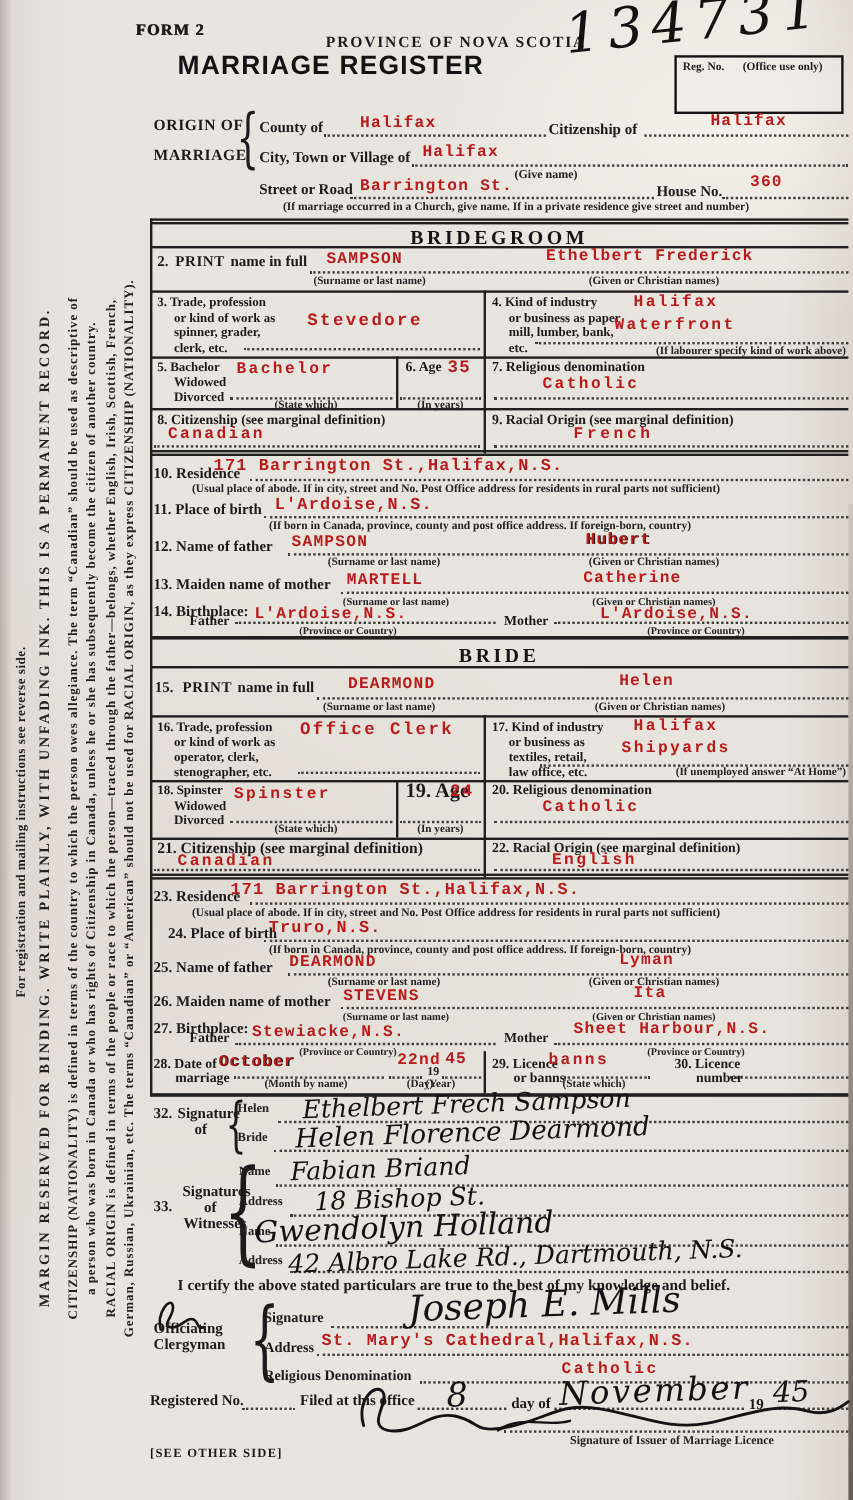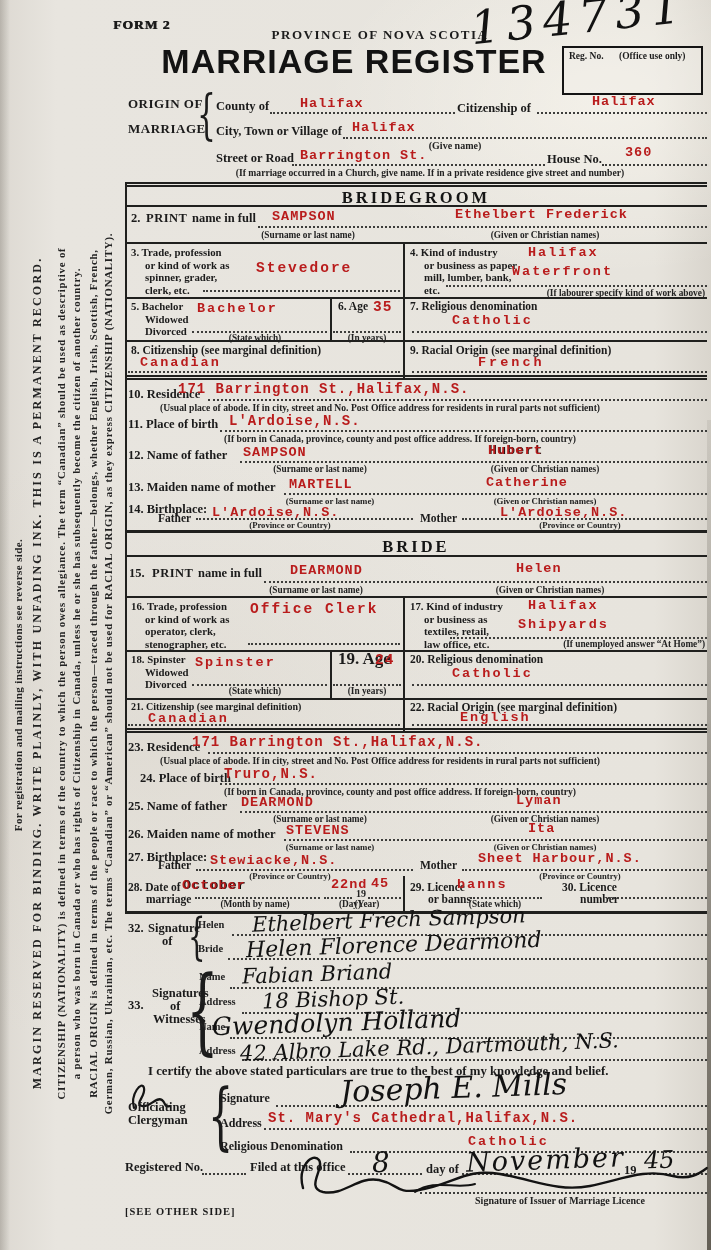--- a/index.html
+++ b/index.html
@@ -30,21 +30,21 @@
   .brace{position:absolute;font-family:"DejaVu Serif",serif;font-weight:normal;color:#1b1b1b;transform:scaleX(.55);transform-origin:left center;line-height:1;}
   .band{position:absolute;left:125px;width:582px;text-align:center;font-family:"Liberation Serif",serif;font-weight:bold;letter-spacing:3px;font-size:16.5px;color:#151515;}
   .rot{position:absolute;transform:rotate(-90deg);transform-origin:top left;font-family:"Liberation Serif",serif;font-weight:bold;color:#222;}
   .edge{position:absolute;right:0;width:4px;background:linear-gradient(180deg,rgba(90,85,75,.1),rgba(60,55,45,.75));}
 </style>
 </head>
 <body>
 
 <div class="lb" style="left:113px;top:17px;font-size:13.5px;letter-spacing:1px;text-shadow:.7px 0 0 #1b1b1b;">FORM 2</div>
 <div class="abs" style="left:180px;top:27px;width:400px;text-align:center;font-weight:bold;font-size:13px;letter-spacing:1.5px;">PROVINCE OF NOVA SCOTIA</div>
-<div class="abs" style="left:148px;top:42px;width:412px;text-align:center;font-family:'Liberation Sans',sans-serif;font-weight:bold;font-size:34px;letter-spacing:1px;color:#131313;">MARRIAGE REGISTER</div>
+<div class="abs" style="left:148px;top:42px;width:412px;text-align:left;font-family:'Liberation Sans',sans-serif;font-weight:bold;font-size:22px;letter-spacing:1px;color:#131313;">MARRIAGE REGISTER</div>
 <div class="hd" style="left:470px;top:-10px;font-size:46px;letter-spacing:7px;transform:rotate(-6deg);">134731</div>
 
 <div class="abs" style="left:562px;top:46px;width:137px;height:45px;border:2.2px solid #141414;background:rgba(240,238,232,.35);">
   <span style="position:absolute;left:5px;top:3px;font-weight:bold;font-size:9.5px;">Reg. No.</span>
   <span style="position:absolute;left:55px;top:3px;font-weight:bold;font-size:9.5px;">(Office use only)</span>
 </div>
 
 <div class="lb" style="left:128px;top:96px;font-size:13px;letter-spacing:.5px;">ORIGIN OF</div>
 <div class="lb" style="left:128px;top:121px;font-size:13px;letter-spacing:.5px;">MARRIAGE</div>
 <div class="brace" style="left:197px;top:88px;font-size:54px;">{</div>
@@ -226,21 +226,21 @@
 
 <div class="sm" style="left:338px;top:653px;font-size:17px;">19.  Age</div>
 <div class="t" style="left:375px;top:652px;font-size:14.5px;">24</div>
 <div class="dl" style="left:333px;top:684px;width:68px;"></div>
 <div class="cp cpc" style="left:333px;top:686px;width:68px;">(In years)</div>
 
 <div class="sm" style="left:410px;top:653px;font-size:11.5px;">20.  Religious denomination</div>
 <div class="t" style="left:452px;top:666px;letter-spacing:2px;">Catholic</div>
 <div class="dl" style="left:412px;top:684px;width:295px;"></div>
 
-<div class="sm" style="left:131px;top:701px;font-size:10px;">21.  Citizenship (see marginal definition)</div>
+<div class="sm" style="left:131px;top:701px;font-size:13px;">21.  Citizenship (see marginal definition)</div>
 <div class="t" style="left:148px;top:711px;letter-spacing:2px;">Canadian</div>
 <div class="dl" style="left:128px;top:724px;width:272px;"></div>
 <div class="sm" style="left:410px;top:701px;font-size:11.5px;">22.  Racial Origin (see marginal definition)</div>
 <div class="t" style="left:460px;top:710px;letter-spacing:2px;">English</div>
 <div class="dl" style="left:412px;top:724px;width:295px;"></div>
 
 <div class="lb" style="left:128px;top:740px;">23.  Residence</div>
 <div class="t" style="left:192px;top:734px;font-size:14px;">171 Barrington St.,Halifax,N.S.</div>
 <div class="dl" style="left:208px;top:752px;width:499px;"></div>
 <div class="cp" style="left:160px;top:755px;font-size:9.6px;">

